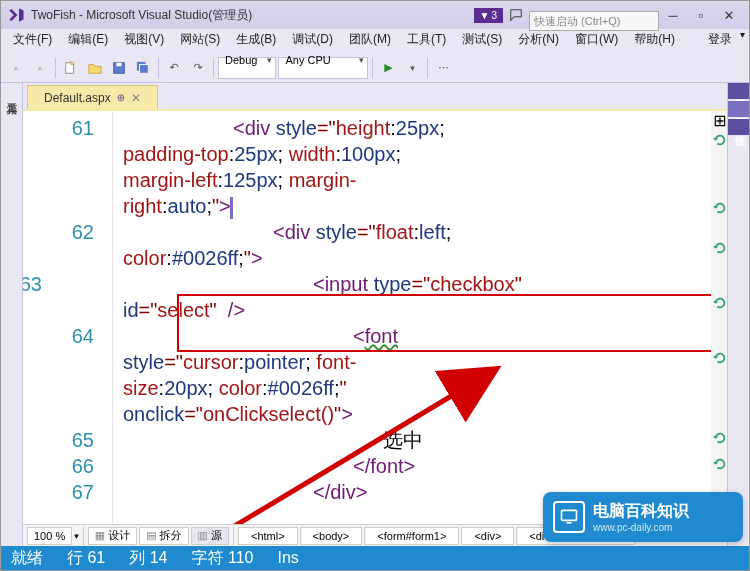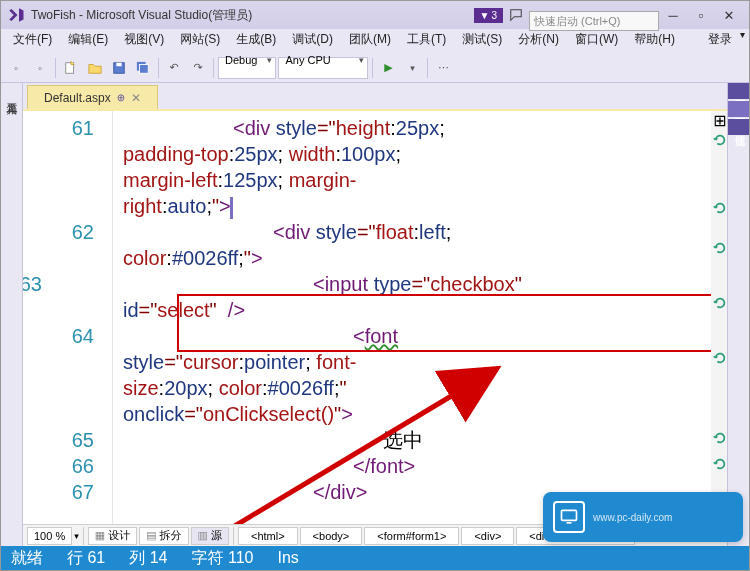--- a/index.html
+++ b/index.html
@@ -320,15 +320,16 @@
 </div>
 
 <div class="watermark">
   <div class="icon">
     <svg width="20" height="20" viewBox="0 0 24 24">
         <rect x="3" y="4" width="18" height="12" rx="1" fill="none" stroke="#fff" stroke-width="2"></rect>
         <rect x="9" y="18" width="6" height="2" fill="#fff"></rect>
       </svg>
   </div>
   <div>
+    <div style="font-weight:bold;">电脑百科知识</div>
     <div class="sub">www.pc-daily.com</div>
   </div>
 </div>
 
 </body></html>

